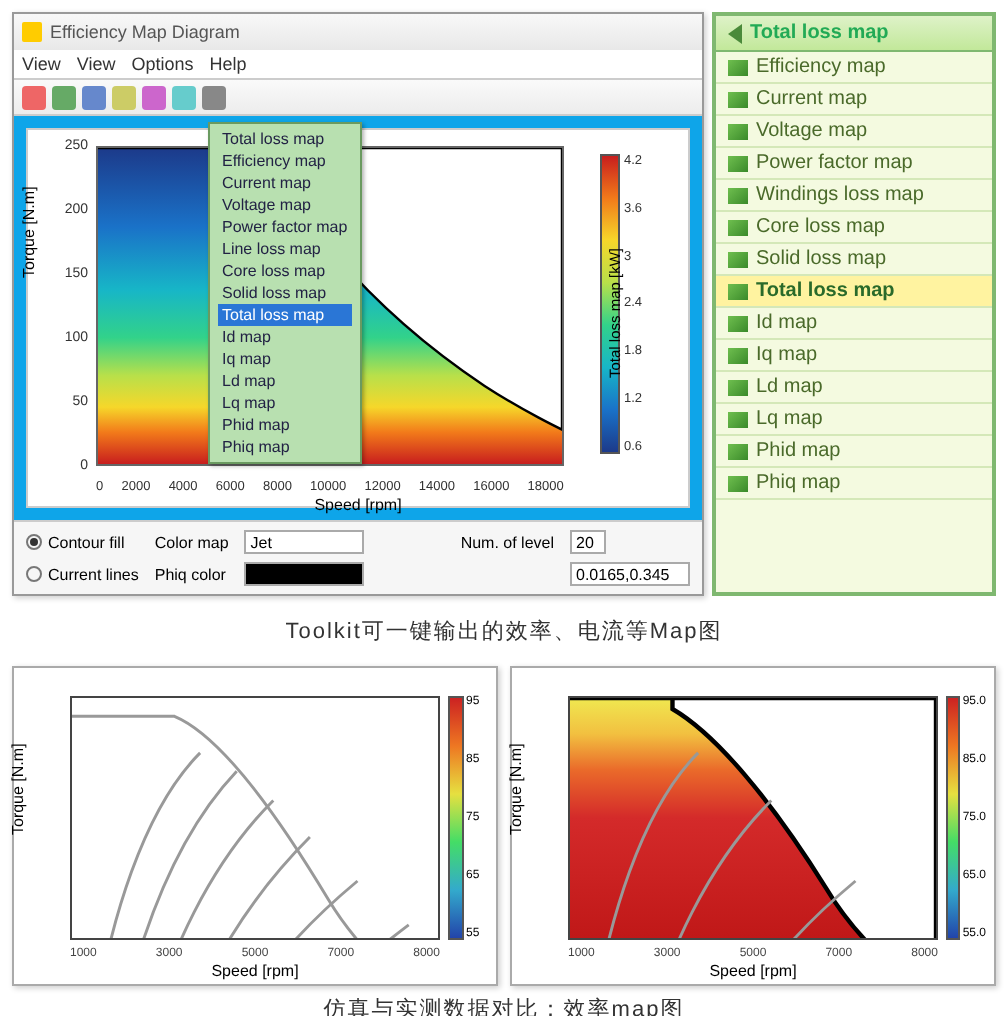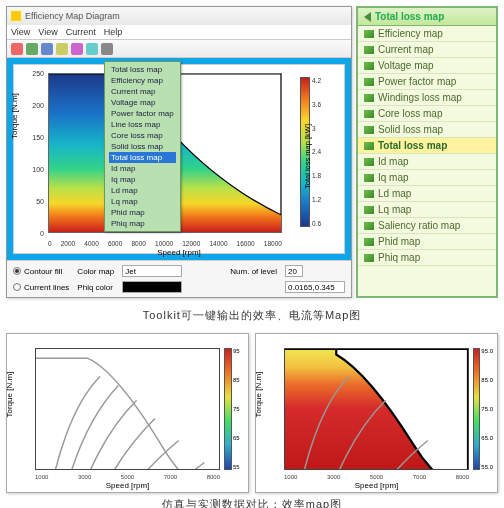--- a/index.html
+++ b/index.html
@@ -65,21 +65,21 @@
 
 <div class="top-section">
   <div class="app-window">
     <div class="titlebar">
       <span class="titlebar-icon"></span>
       <span>Efficiency Map Diagram</span>
     </div>
     <div class="menubar">
       <span>View</span>
       <span>View</span>
-      <span>Current</span>
+      <span>Options</span>
       <span>Help</span>
     </div>
     <div class="toolbar">
       <span class="tool-ico" style="background:#e66"></span>
       <span class="tool-ico" style="background:#6a6"></span>
       <span class="tool-ico" style="background:#68c"></span>
       <span class="tool-ico" style="background:#cc6"></span>
       <span class="tool-ico" style="background:#c6c"></span>
       <span class="tool-ico" style="background:#6cc"></span>
       <span class="tool-ico" style="background:#888"></span>
@@ -212,24 +212,20 @@
       <li>
           <span class="mico"></span>
           <span>Ld map</span>
         </li>
       <li>
           <span class="mico"></span>
           <span>Lq map</span>
         </li>
       <li>
           <span class="mico"></span>
-          <span>Saliency ratio map</span>
-        </li>
-      <li>
-          <span class="mico"></span>
           <span>Phid map</span>
         </li>
       <li>
           <span class="mico"></span>
           <span>Phiq map</span>
         </li>
     </ul>
   </div>
 </div>
 

